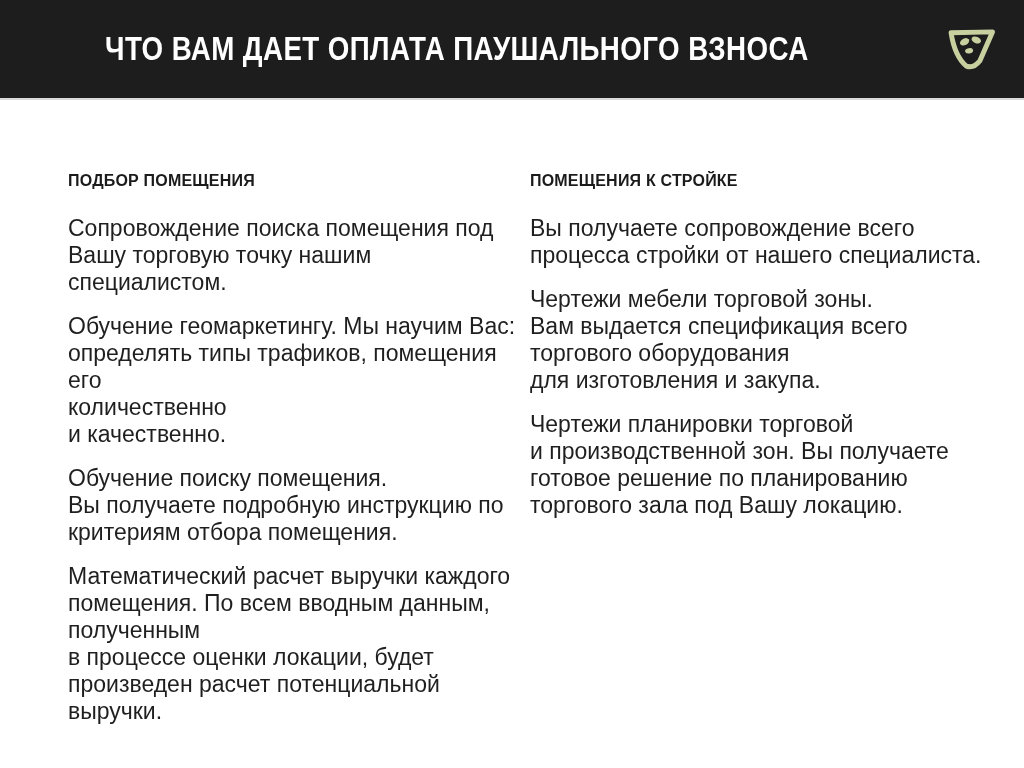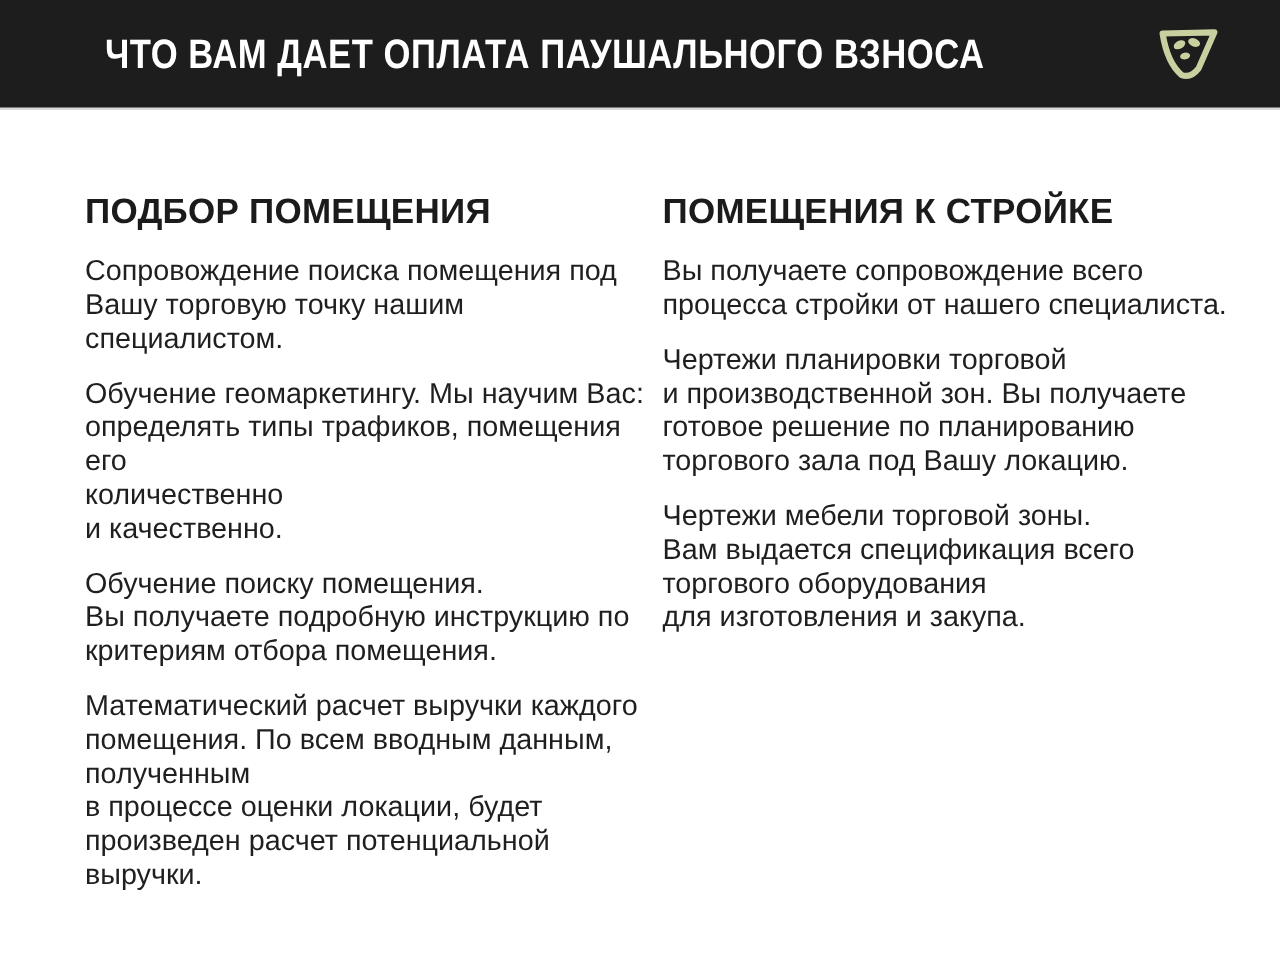--- a/index.html
+++ b/index.html
@@ -5,24 +5,24 @@
   html, body { margin: 0; padding: 0; background: #ffffff; }
   .slide {
     width: 1024px; height: 768px;
     background: #ffffff;
     position: relative;
     overflow: hidden;
     font-family: "Liberation Sans", sans-serif;
     box-sizing: border-box;
   }
   .topbar {
-    height: 88px;
+    height: 100px;
     display: flex;
     align-items: center;
-    padding: 0 26px 0 84px;
+    padding: 0 26px 0 105px;
     box-sizing: border-box;
     border-bottom: 2px solid #d9d9d9;
   }
   .title {
     margin: 0;
     font-size: 33px;
     font-weight: bold;
     letter-spacing: 0.5px;
     white-space: nowrap;
     transform: scaleX(0.84);
@@ -36,21 +36,21 @@
   }
   .icon { display: inline-flex; line-height: 0; }
   .content {
     display: flex;
     padding: 71px 24px 0 68px;
     box-sizing: border-box;
   }
   .col { width: 462px; flex: none; }
   .col h2 {
     margin: 0 0 24px 0;
-    font-size: 28px;
+    font-size: 16px;
     font-weight: bold;
     color: #1b1b1b;
     letter-spacing: 0.2px;
     line-height: 20px;
   }
   .col p {
     margin: 0 0 17px 0;
     font-size: 23px;
     line-height: 27px;
     color: #1f1f1f;
@@ -107,24 +107,24 @@
 полученным
 в процессе оценки локации, будет
 произведен расчет потенциальной
 выручки.</p>
     </section>
 
     <section class="col">
       <h2>ПОМЕЩЕНИЯ К СТРОЙКЕ</h2>
       <p>Вы получаете сопровождение всего
 процесса стройки от нашего специалиста.</p>
+      <p>Чертежи мебели торговой зоны.
+Вам выдается спецификация всего
+торгового оборудования
+для изготовления и закупа.</p>
       <p>Чертежи планировки торговой
 и производственной зон. Вы получаете
 готовое решение по планированию
 торгового зала под Вашу локацию.</p>
-      <p>Чертежи мебели торговой зоны.
-Вам выдается спецификация всего
-торгового оборудования
-для изготовления и закупа.</p>
     </section>
 
   </main>
 </div>
 
 </body></html>

